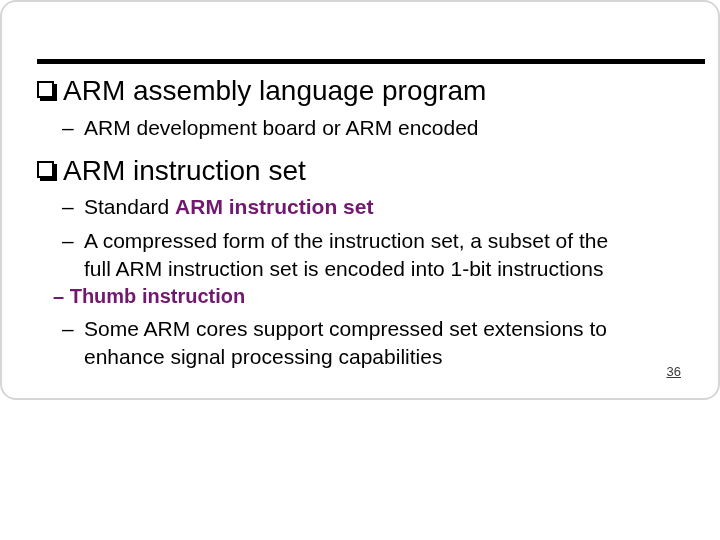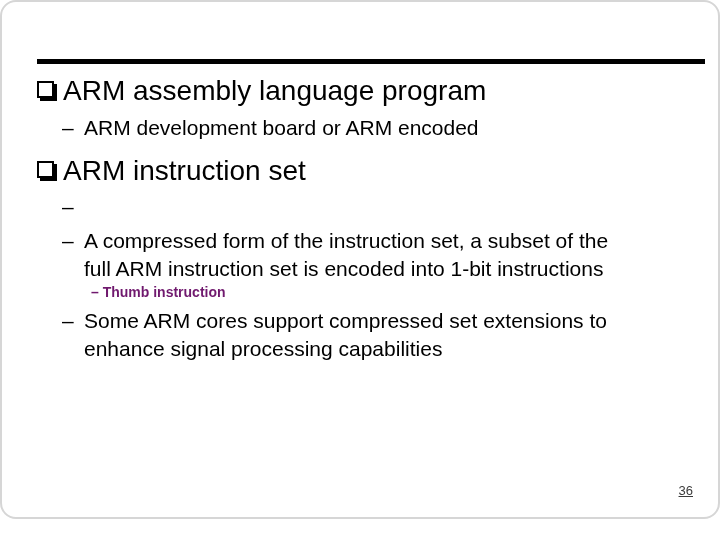--- a/index.html
+++ b/index.html
@@ -4,21 +4,21 @@
 <style>
   html, body {
     margin: 0;
     padding: 0;
     background: #ffffff;
     font-family: "Liberation Sans", sans-serif;
   }
   .slide {
     position: relative;
     width: 720px;
-    height: 519px;
+    height: 400px;
     background: #ffffff;
     box-sizing: border-box;
     border: 2px solid var(--border-color, #d6d6d6);
     border-radius: 16px;
     overflow: hidden;
   }
   .top-rule {
     position: absolute;
     left: 35px;
     top: 57px;
@@ -61,34 +61,34 @@
     margin-left: 60px;
     margin-right: 20px;
     margin-top: 6px;
     font-size: 21px;
     line-height: 1.33;
   }
   .bullet2 .marker {
     flex: 0 0 22px;
   }
   .bullet3 {
-    margin-left: 89px;
+    margin-left: 51px;
     margin-right: 20px;
     margin-top: 0;
-    font-size: 14px;
+    font-size: 20px;
     line-height: 1.33;
     align-items: flex-end;
   }
   .accent {
     color: var(--accent-color, #70196E);
     font-weight: bold;
   }
   .page-number {
     position: absolute;
-    right: 25px;
+    right: 37px;
     bottom: 19px;
     font-size: 13px;
     color: var(--pagenum-color, #3a3a3a);
     text-decoration: underline;
   }
 </style>
 </head>
 <body>
 
 <div class="slide">
@@ -101,20 +101,21 @@
       <div class="row bullet2">
         <span class="marker">–</span>
         <span class="text"><span>ARM development board or ARM encoded</span></span>
       </div>
       <div class="row bullet1">
         <span class="marker sq"></span>
         <span class="text"><span>ARM instruction set</span></span>
       </div>
       <div class="row bullet2">
         <span class="marker">–</span>
+        <span class="text"><span>Standard </span><span class="accent">ARM instruction set</span></span>
       </div>
       <div class="row bullet2">
         <span class="marker">–</span>
         <span class="text"><span>A compressed form of the instruction set, a subset of the
 full ARM instruction set is encoded into 1-bit instructions</span></span>
       </div>
       <div class="row bullet3">
         <span class="text"><span class="accent">– Thumb instruction</span></span>
       </div>
       <div class="row bullet2">

